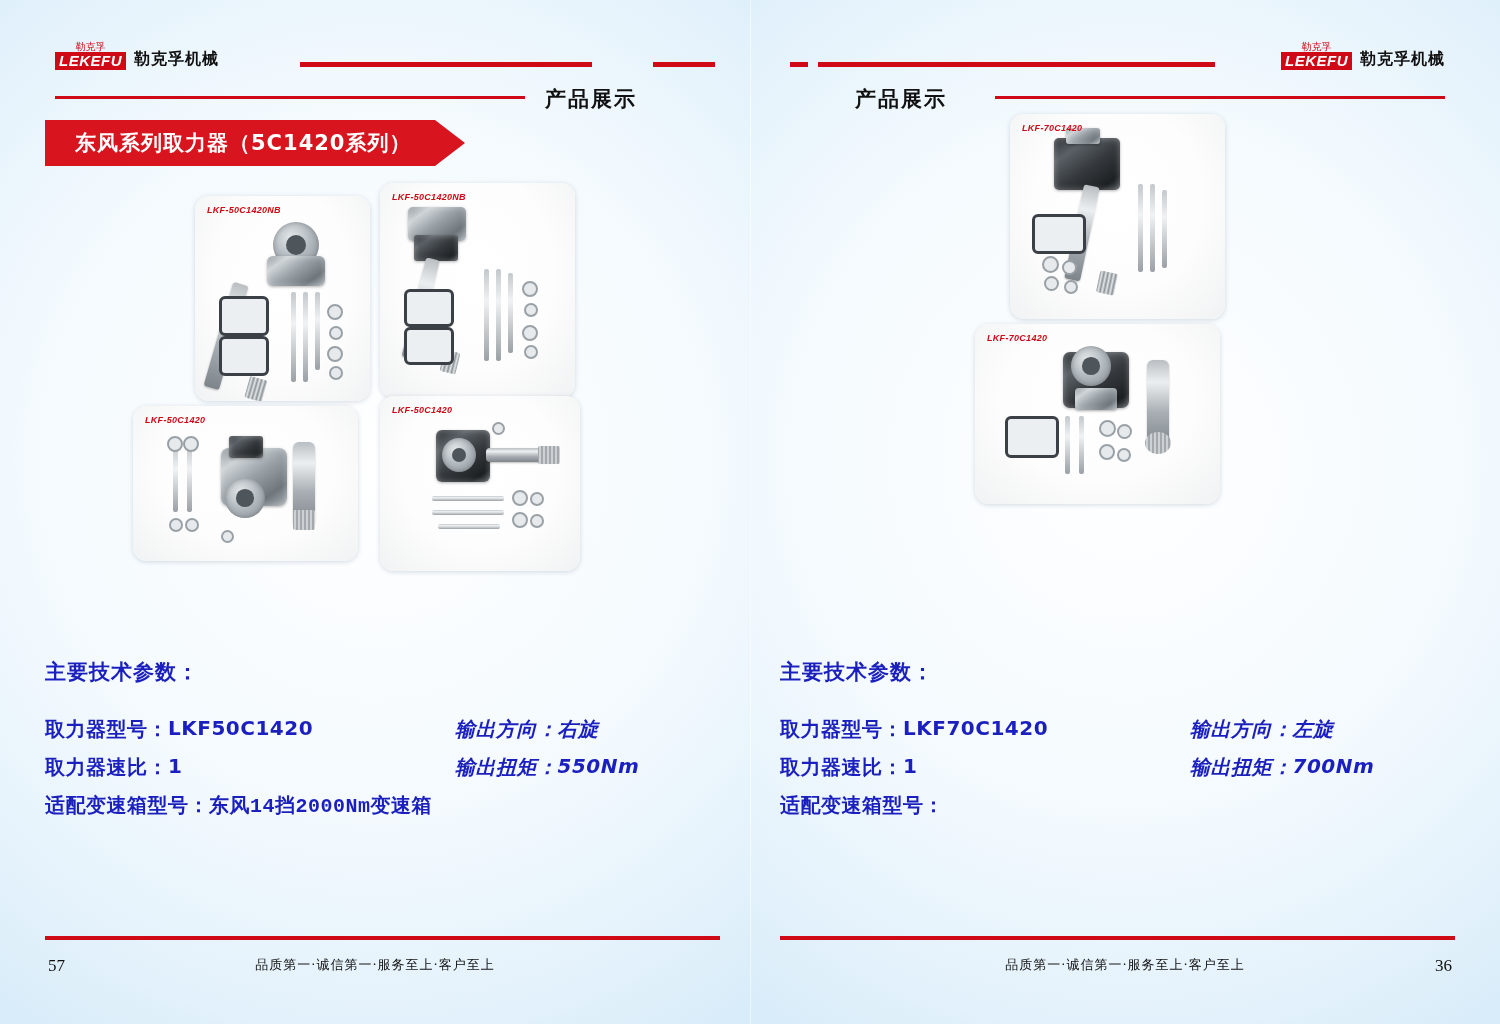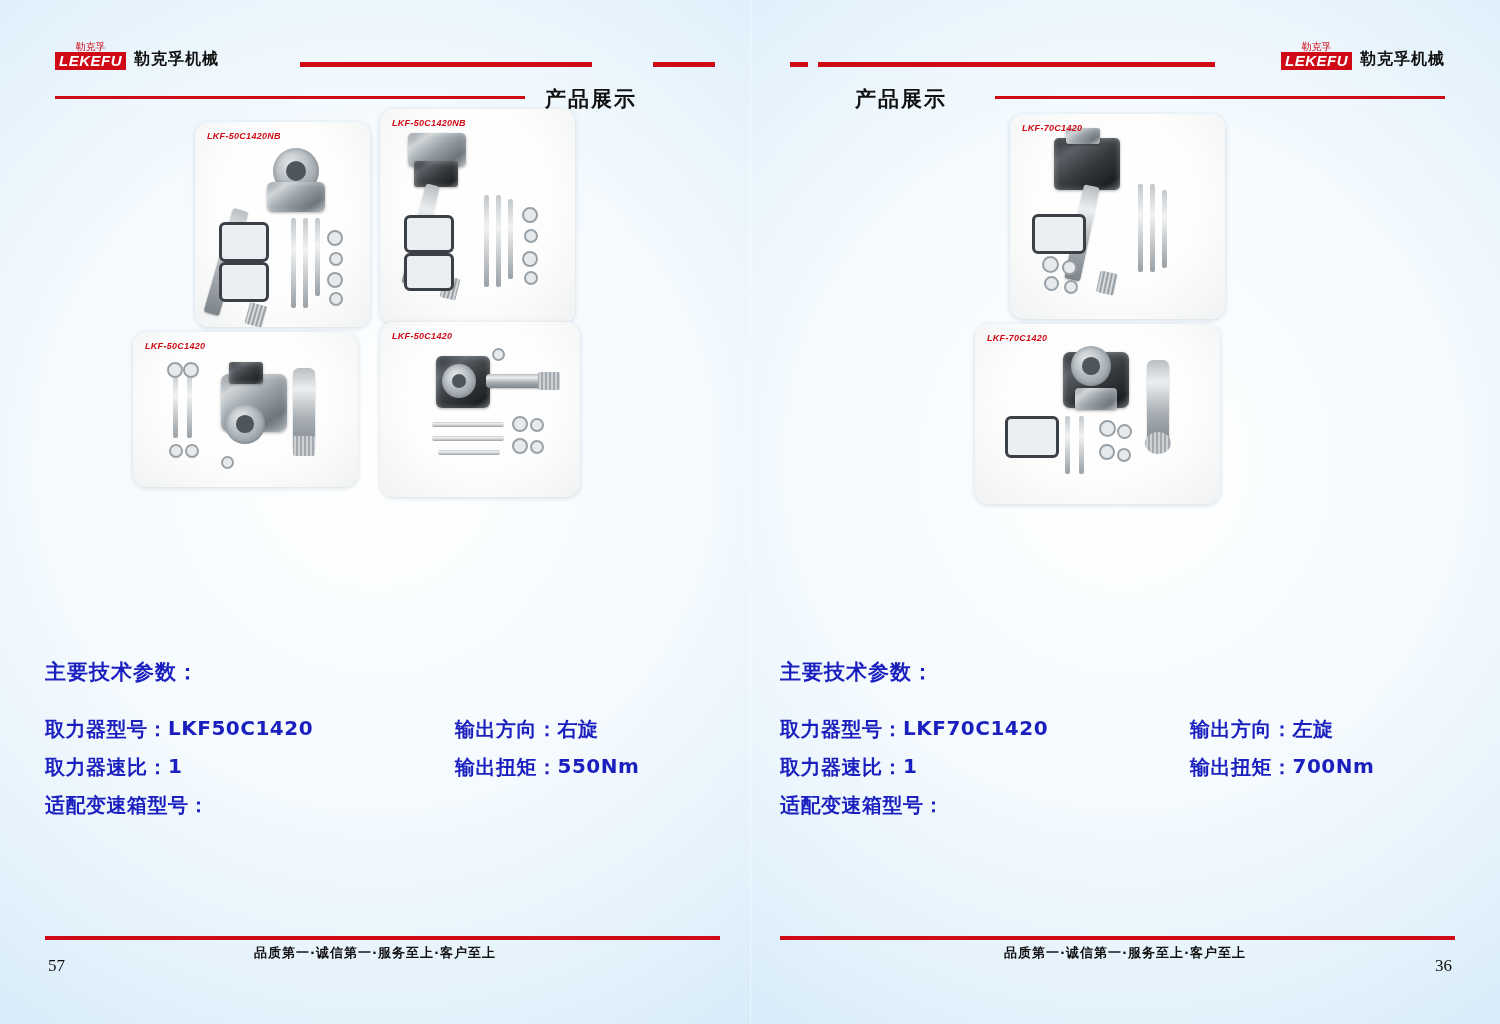--- a/index.html
+++ b/index.html
@@ -237,40 +237,40 @@
   .spec-row {
     display: flex;
     align-items: baseline;
     margin-bottom: 11px;
     font-size: 20px;
     font-weight: bold;
     color: #1a1fbe;
     letter-spacing: 0.5px;
   }
   .spec-col-a { width: 410px; display: flex; }
-  .spec-col-b { display: flex; }
+  .spec-col-b { display: flex; font-style: italic; }
   .spec-wide { display: flex; font-family: Liberation Mono, monospace; }
   .spec-indent { padding-left: 175px; }
   .right .spec-indent { padding-left: 160px; }
   .spec-val { color: #1a1fbe; }
 
   
   .footer-rule {
     position: absolute;
     bottom: 84px;
     height: 4px;
     background: #cf0a16;
   }
   .left .footer-rule { left: 45px; right: 30px; }
   .right .footer-rule { left: 30px; right: 45px; }
   .footer-text {
     position: absolute;
-    bottom: 62px;
+    bottom: 50px;
     font-size: 13px;
-    font-weight: bold;
+    font-weight: normal;
     color: #111;
     letter-spacing: 1px;
     font-family: "DejaVu Sans", "Liberation Sans", sans-serif;
   }
   .left .footer-text { left: 375px; transform: translateX(-50%); }
   .right .footer-text { left: 375px; transform: translateX(-50%); }
   .page-num {
     position: absolute;
     bottom: 48px;
     font-size: 17px;
@@ -303,20 +303,25 @@
           <div class="logo-en">LEKEFU</div>
         </div>
         <div class="logo-text">勒克孚机械</div>
       </div>
       <div class="hdr-rule hdr-rule-a"></div>
       <div class="hdr-rule hdr-rule-b"></div>
       <div class="hdr-title">产品展示</div>
       <div class="hdr-title-rule"></div>
     </div>
 
+    <div class="banner">
+      <div class="banner-shape">
+        <span class="banner-text">东风系列取力器（5C1420系列）</span>
+      </div>
+    </div>
 
     <div class="photos" style="height:420px;">
 
       <div class="photo-card" style="left:150px; top:8px; width:175px; height:205px;">
         <div class="photo-inner">
           <div class="pt flange" style="left:78px; top:26px; width:46px; height:46px;"></div>
           <div class="pt body-box" style="left:72px; top:60px; width:58px; height:30px; border-radius:6px;"></div>
           <div class="pt shaft" style="left:38px; top:88px; width:16px; height:108px; transform:rotate(16deg); transform-origin:top center;"></div>
           <div class="pt spline" style="left:52px; top:182px; width:18px; height:22px; transform:rotate(16deg);"></div>
           <div class="pt gasket" style="left:24px; top:100px; width:44px; height:34px;"></div>
@@ -410,20 +415,21 @@
         </div>
         <div class="spec-col-b">
           <span>输出扭矩：</span>
           <span class="spec-val">550Nm</span>
         </div>
       </div>
 
       <div class="spec-row">
         <div class="spec-wide">
           <span>适配变速箱型号：</span>
+          <span class="spec-val">东风14挡2000Nm变速箱</span>
         </div>
       </div>
 
     </div>
 
     <div class="footer-rule"></div>
     <div class="footer-text">品质第一·诚信第一·服务至上·客户至上</div>
     <div class="page-num">57</div>
   </div>
 

